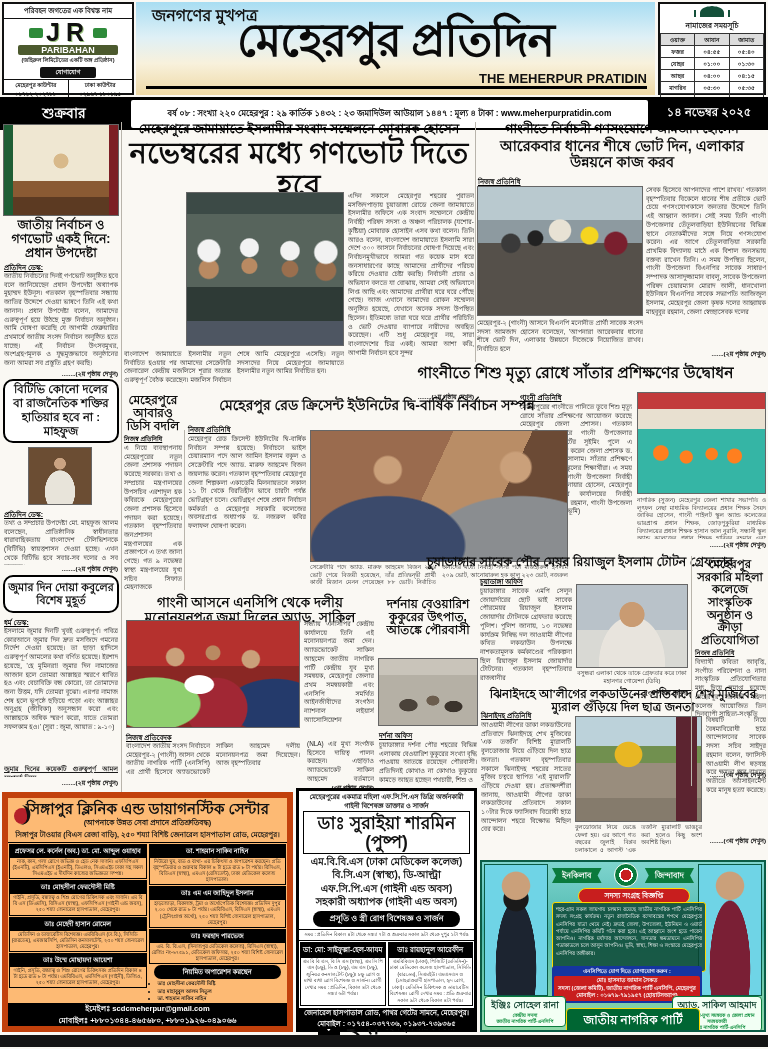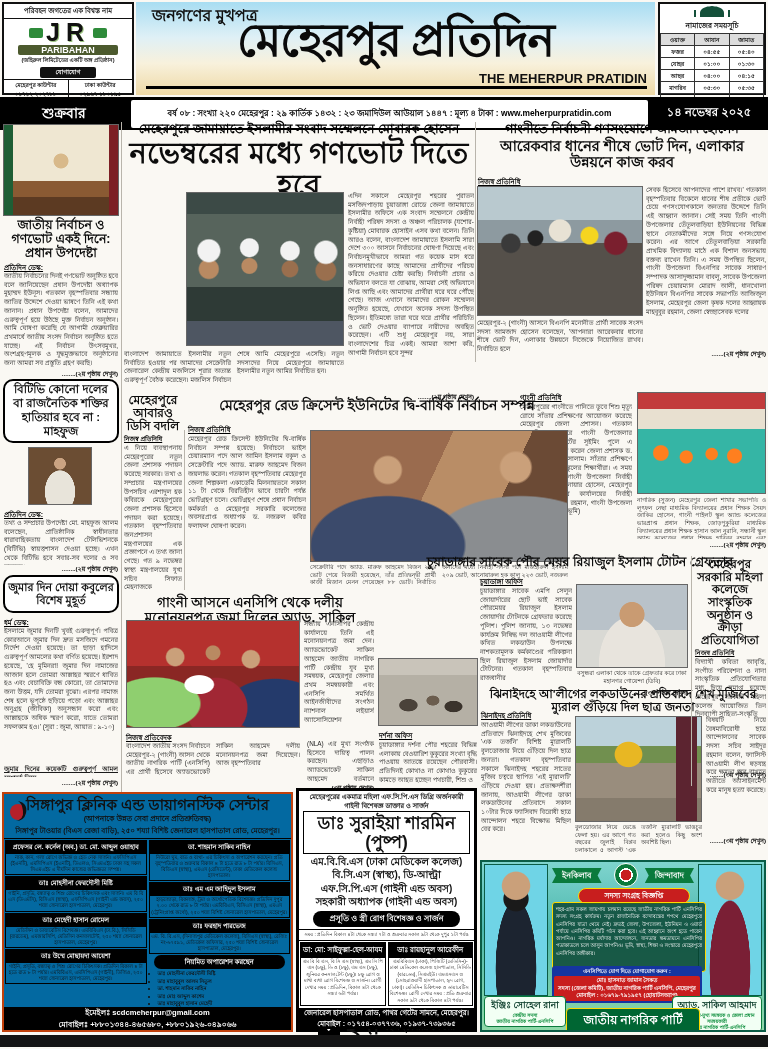--- a/index.html
+++ b/index.html
@@ -39,21 +39,21 @@
   .pt td,.pt th{border:1px solid #333;font-size:5.8px;text-align:center;padding:0.5px 0;font-weight:bold;}
   .pt th{background:#ddd;}
   .dl{background:#000;color:#fff;}
   .dl .day{position:absolute;left:0;top:0;width:128px;height:100%;display:flex;align-items:center;justify-content:center;
            font-size:14px;font-weight:900;}
   .dl .mid{position:absolute;left:131px;right:120px;top:2.5px;bottom:2.5px;background:#fff;color:#000;
            display:flex;align-items:center;justify-content:center;font-size:8.4px;font-weight:bold;border-radius:2px;}
   .dl .dt{position:absolute;right:0;top:0;width:118px;height:100%;display:flex;align-items:center;justify-content:center;
           font-size:11.5px;font-weight:900;background:linear-gradient(100deg,transparent 0 6%,#000 6%);}
   
-  .adsg{border:2px solid #c2410c;background:#0369a1;}
+  .adsg{border:6px solid #c2410c;background:#fdba74;}
   .adsg .h1{font-size:15px;font-weight:900;text-align:center;line-height:1.05;}
   .adsg .h2{font-size:7.4px;font-weight:bold;text-align:center;}
   .adsg .h3{font-size:7.2px;font-weight:bold;text-align:center;border-bottom:1.5px solid #000;padding-bottom:1px;}
   .dcell{border:1px solid #000;margin:1px 1px;}
   .dcell .nm{background:#000;color:#fff;font-size:6.4px;font-weight:bold;text-align:center;padding:1px;}
   .dcell .dt{font-size:4.9px;line-height:1.25;text-align:center;padding:1px;color:#111;}
   .oval{background:#000;color:#fff;border-radius:10px;font-size:6.6px;font-weight:bold;text-align:center;padding:1px 0;margin:1px 6px;}
   .oplist{font-size:5px;line-height:1.5;padding-left:10px;margin:1px 0;font-weight:bold;}
   .adfoot{background:#000;color:#fff;font-size:7.6px;font-weight:bold;text-align:center;line-height:1.5;}
   .adsu{border:3px solid #000;background:#fff;}
@@ -210,20 +210,21 @@
       radial-gradient(circle at 50% 34%, #e8e2d4 0 9%, transparent 10%),
       radial-gradient(circle at 20% 44%, #3a3a3a 0 6%, transparent 7%),
       radial-gradient(circle at 35% 40%, #222222 0 5.5%, transparent 6.5%),
       radial-gradient(circle at 68% 38%, #f5d520 0 6%, transparent 7%),
       radial-gradient(circle at 84% 44%, #7a1f2e 0 7%, transparent 8%),
       linear-gradient(180deg,#b9c9cf 0 26%, #8d9aa0 26% 44%, #55504a 44%);"></div>
   <div class="a bt" style="left:646px;top:186px;width:120px;height:162px;">সেবক হিসেবে আপনাদের পাশে রাখব।' গতকাল বৃহস্পতিবার বিকেলে ধানের শীষ প্রতীকে ভোট চেয়ে গণসংযোগকালে জনতার উদ্দেশে তিনি এই আহ্বান জানান। সেই সময় তিনি গাংনী উপজেলার তেঁতুলবাড়িয়া ইউনিয়নের বিভিন্ন স্থানে নেতাকর্মীদের সঙ্গে নিয়ে গণসংযোগ করেন। এর আগে তেঁতুলবাড়িয়া সরকারি প্রাথমিক বিদ্যালয় মাঠে এক বিশাল জনসভায় বক্তব্য রাখেন তিনি। এ সময় উপস্থিত ছিলেন, গাংনী উপজেলা বিএনপির সাবেক সাধারণ সম্পাদক আসাদুজ্জামান বাবলু, সাবেক উপজেলা পরিষদ চেয়ারম্যান মোরাদ আলী, ধানখোলা ইউনিয়ন বিএনপির সাবেক সভাপতি আজিজুল ইসলাম, মেহেরপুর জেলা কৃষক দলের আহ্বায়ক মাহবুবুর রহমান, জেলা স্বেচ্ছাসেবক দলের</div>
   <div class="a bt" style="left:477px;top:319px;width:166px;height:38px;">মেহেরপুর-২ (গাংনী) আসনে বিএনপি মনোনীত প্রার্থী সাবেক সংসদ সদস্য আমজাদ হোসেন বলেছেন, 'আপনারা আরেকবার ধানের শীষে ভোট দিন, এলাকার উন্নয়নে নিজেকে নিয়োজিত রাখব। নির্বাচিত হলে</div>
   <div class="a mr" style="left:652px;top:349px;width:114px;">.......(২য় পৃষ্ঠায় দেখুন)</div>
 
+  <div class="a hx" style="left:385px;top:364px;width:381px;font-size:15.5px;">গাংনীতে শিশু মৃত্যু রোধে সাঁতার প্রশিক্ষণের উদ্বোধন</div>
   <div class="a by" style="left:520px;top:392px;">গাংনী প্রতিনিধি</div>
   <div class="a bt" style="left:520px;top:403px;width:112px;height:145px;">মেহেরপুরের গাংনীতে পানিতে ডুবে শিশু মৃত্যু রোধে সাঁতার প্রশিক্ষণের আয়োজন করেছে মেহেরপুর জেলা প্রশাসন। গতকাল বৃহস্পতিবার দুপুরে গাংনী উপজেলার ধানখোলা রিসোর্টের সুইমিং পুলে এ প্রশিক্ষণের উদ্বোধন করেন জেলা প্রশাসক ড. মোহাম্মদ আবদুল সালাম। সাঁতার প্রশিক্ষণে অংশ নেয় বিভিন্ন স্কুলের শিক্ষার্থীরা। এ সময় উপস্থিত ছিলেন গাংনী উপজেলা নির্বাহী অফিসার মো. আনোয়ার হোসেন, মেহেরপুর জেলা প্রশাসকের কার্যালয়ের নির্বাহী ম্যাজিস্ট্রেট ছাবিউর রহমান, গাংনী উপজেলা সহকারী কমিশনার (ভূমি)</div>
   <div class="ph" style="left:637px;top:392px;width:129px;height:102px;background:
       radial-gradient(circle at 18% 60%, #ff7f1f 0 6%, transparent 7%),
       radial-gradient(circle at 38% 64%, #ff7f1f 0 6%, transparent 7%),
       radial-gradient(circle at 58% 61%, #ff7f1f 0 6%, transparent 7%),
       radial-gradient(circle at 76% 63%, #ff7f1f 0 6%, transparent 7%),
       linear-gradient(180deg,#c23b3b 0 16%, #e8e0d0 16% 36%, #35b5a5 36%);"></div>
   <div class="a cap" style="left:637px;top:497px;width:129px;height:42px;">নাগরিক (সুজন) মেহেরপুর জেলা শাখার সভাপতি ও লূৎফন নেছা মাধ্যমিক বিদ্যালয়ের প্রধান শিক্ষক সৈয়দ জাকির হোসেন, গাংনী পাইলট স্কুল অ্যান্ড কলেজের ভারপ্রাপ্ত প্রধান শিক্ষক, জোড়পুকুরিয়া মাধ্যমিক বিদ্যালয়ের প্রধান শিক্ষক হাসান আল নুরানি, সন্ধানী স্কুল অ্যান্ড কলেজের প্রধান শিক্ষক হাবিবুর রহমান এবং টেংগারমাঠ মাধ্যমিক বিদ্যালয়ের</div>
   <div class="a mr" style="left:652px;top:540px;width:114px;">........(২য় পৃষ্ঠায় দেখুন)</div>
@@ -270,20 +271,21 @@
       linear-gradient(180deg,#b5312e 0 42%, #8a2724 42%);"></div>
   <div class="a by" style="left:126px;top:732px;">নিজস্ব প্রতিবেদক</div>
   <div class="a bt" style="left:126px;top:742px;width:174px;height:48px;column-count:2;column-gap:6px;">বাংলাদেশ জাতীয় সংসদ নির্বাচনে মেহেরপুর-২ (গাংনী) আসন থেকে জাতীয় নাগরিক পার্টি (এনসিপি) এর প্রার্থী হিসেবে অ্যাডভোকেট সাকিল আহমেদ দলীয় মনোনয়নপত্র জমা দিয়েছেন। আজ বৃহস্পতিবার</div>
   <div class="a bt" style="left:304px;top:620px;width:70px;height:170px;">সন্ধ্যায় এনসিপির কেন্দ্রীয় কার্যালয়ে তিনি এই মনোনয়নপত্র জমা দেন। অ্যাডভোকেট সাকিল আহমেদ জাতীয় নাগরিক পার্টি কেন্দ্রীয় যুব মুখ্য সমন্বয়ক, মেহেরপুর জেলার প্রথম সমন্বয়কারী এবং এনসিপি সমর্থিত আইনজীবীদের সংগঠন ন্যাশনাল লইয়ার্স অ্যাসোসিয়েশন</div>
   <div class="a bt" style="left:378px;top:690px;width:0;height:0;"></div>
   <div class="a bt" style="left:304px;top:744px;width:0;height:0;"></div>
   <div class="a bt" style="left:248px;top:620px;width:52px;height:0;"></div>
   <div class="a bt" style="left:307px;top:740px;width:67px;height:44px;">(NLA) এর মুখ্য সংগঠক হিসেবে দায়িত্ব পালন করছেন। এছাড়াও অ্যাডভোকেট সাকিল আহমেদ বর্তমানে বাংলাদেশ সরকারের সহকারী অ্যাটর্নি জেনারেলের সমমর্যাদার স্পেশাল পাবলিক প্রসিকিউটর (SPP) হিসেবে দায়িত্ব পালন করছেন, এবং গাংনী উপজেলা থেকে এই পদে প্রথম ব্যক্তি হিসেবে নিয়োগপ্রাপ্ত। দীর্ঘদিন ধরে তিনি সমাজসেবা, শিক্ষা ও ন্যায়বিচার প্রতিষ্ঠার আন্দোলনে যুক্ত থেকে তরুণদের মধ্যে নেতৃত্ব ও নাগরিক সচেতনতার বার্তা ছড়িয়ে যাচ্ছেন। মনোনয়নপত্র জমা দেওয়ার পর এক সংক্ষিপ্ত প্রতিক্রিয়ায় অ্যাডভোকেট সাকিল আহমেদ বলেন, গাংনী আমার জন্মভূমি।</div>
   <div class="a mr" style="left:307px;top:783px;width:67px;">(৩য় পৃষ্ঠায় দেখুন)</div>
 
+  <div class="a hx" style="left:378px;top:598px;width:100px;font-size:12px;">দর্শনায় বেওয়ারিশ কুকুরের উৎপাত, আতঙ্কে পৌরবাসী</div>
   <div class="ph" style="left:378px;top:658px;width:100px;height:68px;background:
       radial-gradient(ellipse at 30% 70%, #4a423a 0 9%, transparent 10%),
       radial-gradient(ellipse at 55% 63%, #6b5d4e 0 8%, transparent 9%),
       radial-gradient(ellipse at 76% 72%, #3a332c 0 8%, transparent 9%),
       linear-gradient(180deg,#c9c4ba 0 25%, #b5b0a5 25%);"></div>
   <div class="a by" style="left:379px;top:730px;">দর্শনা অফিস</div>
   <div class="a bt" style="left:379px;top:741px;width:98px;height:48px;">চুয়াডাঙ্গার দর্শনা পৌর শহরের বিভিন্ন এলাকায় বেওয়ারিশ কুকুরের সংখ্যা বৃদ্ধি পাওয়ায় আতঙ্কে রয়েছেন পৌরবাসী। প্রতিদিনই কোথাও না কোথাও কুকুরের কামড়ে আহত হচ্ছেন পথচারী, শিশু ও</div>
 
   <div class="a hx" style="left:480px;top:688px;width:286px;font-size:11.8px;">ঝিনাইদহে আ'লীগের লকডাউনের প্রতিবাদে শেখ মুজিবের ম্যুরাল গুঁড়িয়ে দিল ছাত্র জনতা</div>
   <div class="a by" style="left:481px;top:710px;">ঝিনাইদহ প্রতিনিধি</div>

